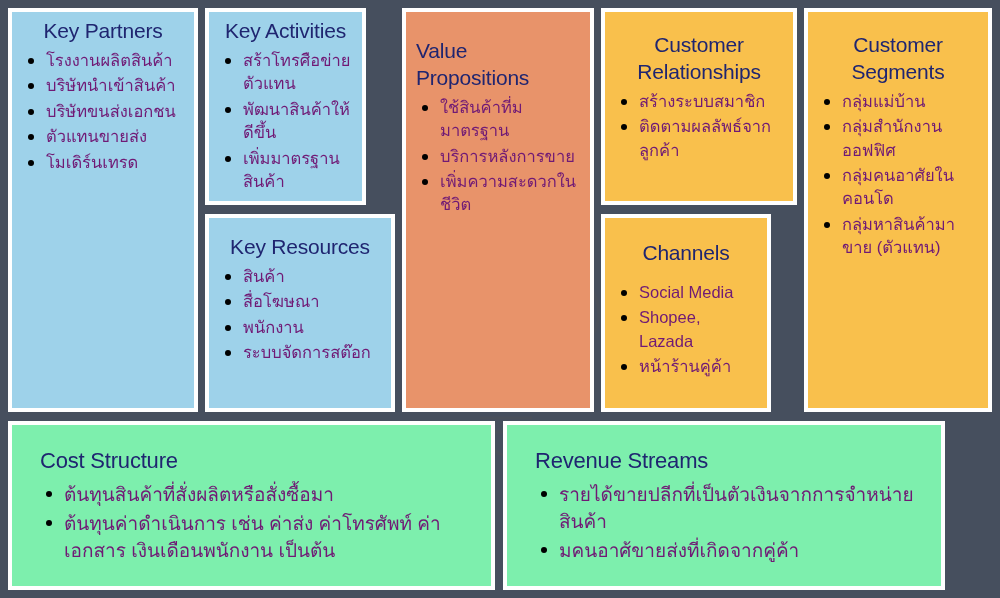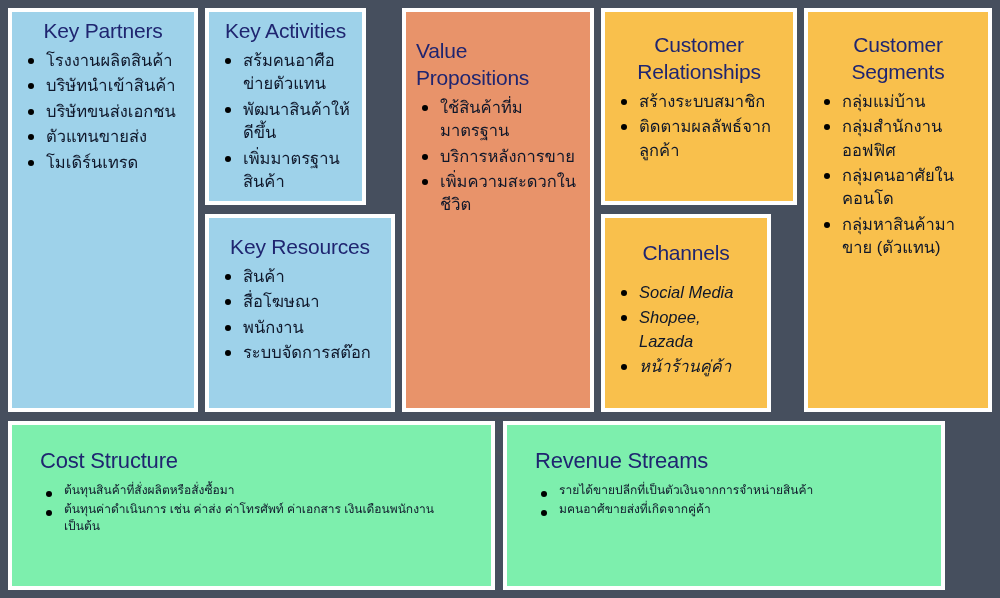--- a/index.html
+++ b/index.html
@@ -61,21 +61,21 @@
 
   ul.bullets {
     list-style: none;
     margin: 0;
     padding: 0;
   }
   ul.bullets li {
     position: relative;
     padding-left: 24px;
     margin: 0 0 2px 0;
-    color: #0f172a;
+    color: #701a75;
     font-size: 16.5px;
     line-height: 1.42;
   }
   ul.bullets li::before {
     content: "";
     position: absolute;
     left: 6px;
     top: 9px;
     width: 6px;
     height: 6px;
@@ -83,21 +83,21 @@
     background: #000000;
   }
 
   
   .c-blue   { background: #9ed2ea; }
   .c-orange { background: #e8936a; }
   .c-yellow { background: #f9c04c; }
   .c-green  { background: #7defad; }
 
   
-  .wide ul.bullets li { font-size: 12px; }
+  .wide ul.bullets li { font-size: 19px; }
   .wide .title { font-size: 22px; margin-bottom: 7px; }
 </style>
 </head>
 <body>
 
 <svg class="watermark" viewBox="0 0 420 330" xmlns="http://www.w3.org/2000/svg">
   <g fill="none" stroke="#6b5a4a" stroke-width="3">
     <path d="M120 120 C 95 95, 110 55, 150 55 C 165 30, 215 28, 232 52
              C 275 45, 300 80, 285 112 C 310 135, 300 178, 262 185
              C 252 215, 200 222, 180 198 C 140 200, 112 168, 128 140 Z"></path>
@@ -124,21 +124,21 @@
         <li>ตัวแทนขายส่ง</li>
         <li>โมเดิร์นเทรด</li>
       </ul>
     </div>
   </div>
 
   <div class="panel c-blue" style="left:205px; top:8px; width:161px; height:197px;">
     <div class="panel-inner">
       <div class="title center">Key Activities</div>
       <ul class="bullets">
-        <li>สร้มคนอาศือข่ายตัวแทน</li>
+        <li>สร้าโทรศือข่ายตัวแทน</li>
         <li>พัฒนาสินค้าให้ดีขึ้น</li>
         <li>เพิ่มมาตรฐานสินค้า</li>
       </ul>
     </div>
   </div>
 
   <div class="panel c-blue" style="left:205px; top:214px; width:190px; height:198px;">
     <div class="panel-inner" style="padding-top:16px;border-radius:24px;">
       <div class="title center">Key Resources</div>
       <ul class="bullets">
@@ -167,21 +167,21 @@
       <ul class="bullets">
         <li>สร้างระบบสมาชิก</li>
         <li>ติดตามผลลัพธ์จากลูกค้า</li>
       </ul>
     </div>
   </div>
 
   <div class="panel c-yellow" style="left:601px; top:214px; width:170px; height:198px;">
     <div class="panel-inner" style="padding-top:22px;">
       <div class="title center">Channels</div>
-      <ul class="bullets" style="margin-top:14px;font-style:italic;">
+      <ul class="bullets" style="margin-top:14px;">
         <li>Social Media</li>
         <li>Shopee, Lazada</li>
         <li>หน้าร้านคู่ค้า</li>
       </ul>
     </div>
   </div>
 
   <div class="panel c-yellow" style="left:804px; top:8px; width:188px; height:404px;">
     <div class="panel-inner" style="padding-top:20px;">
       <div class="title center">Customer Segments</div>

